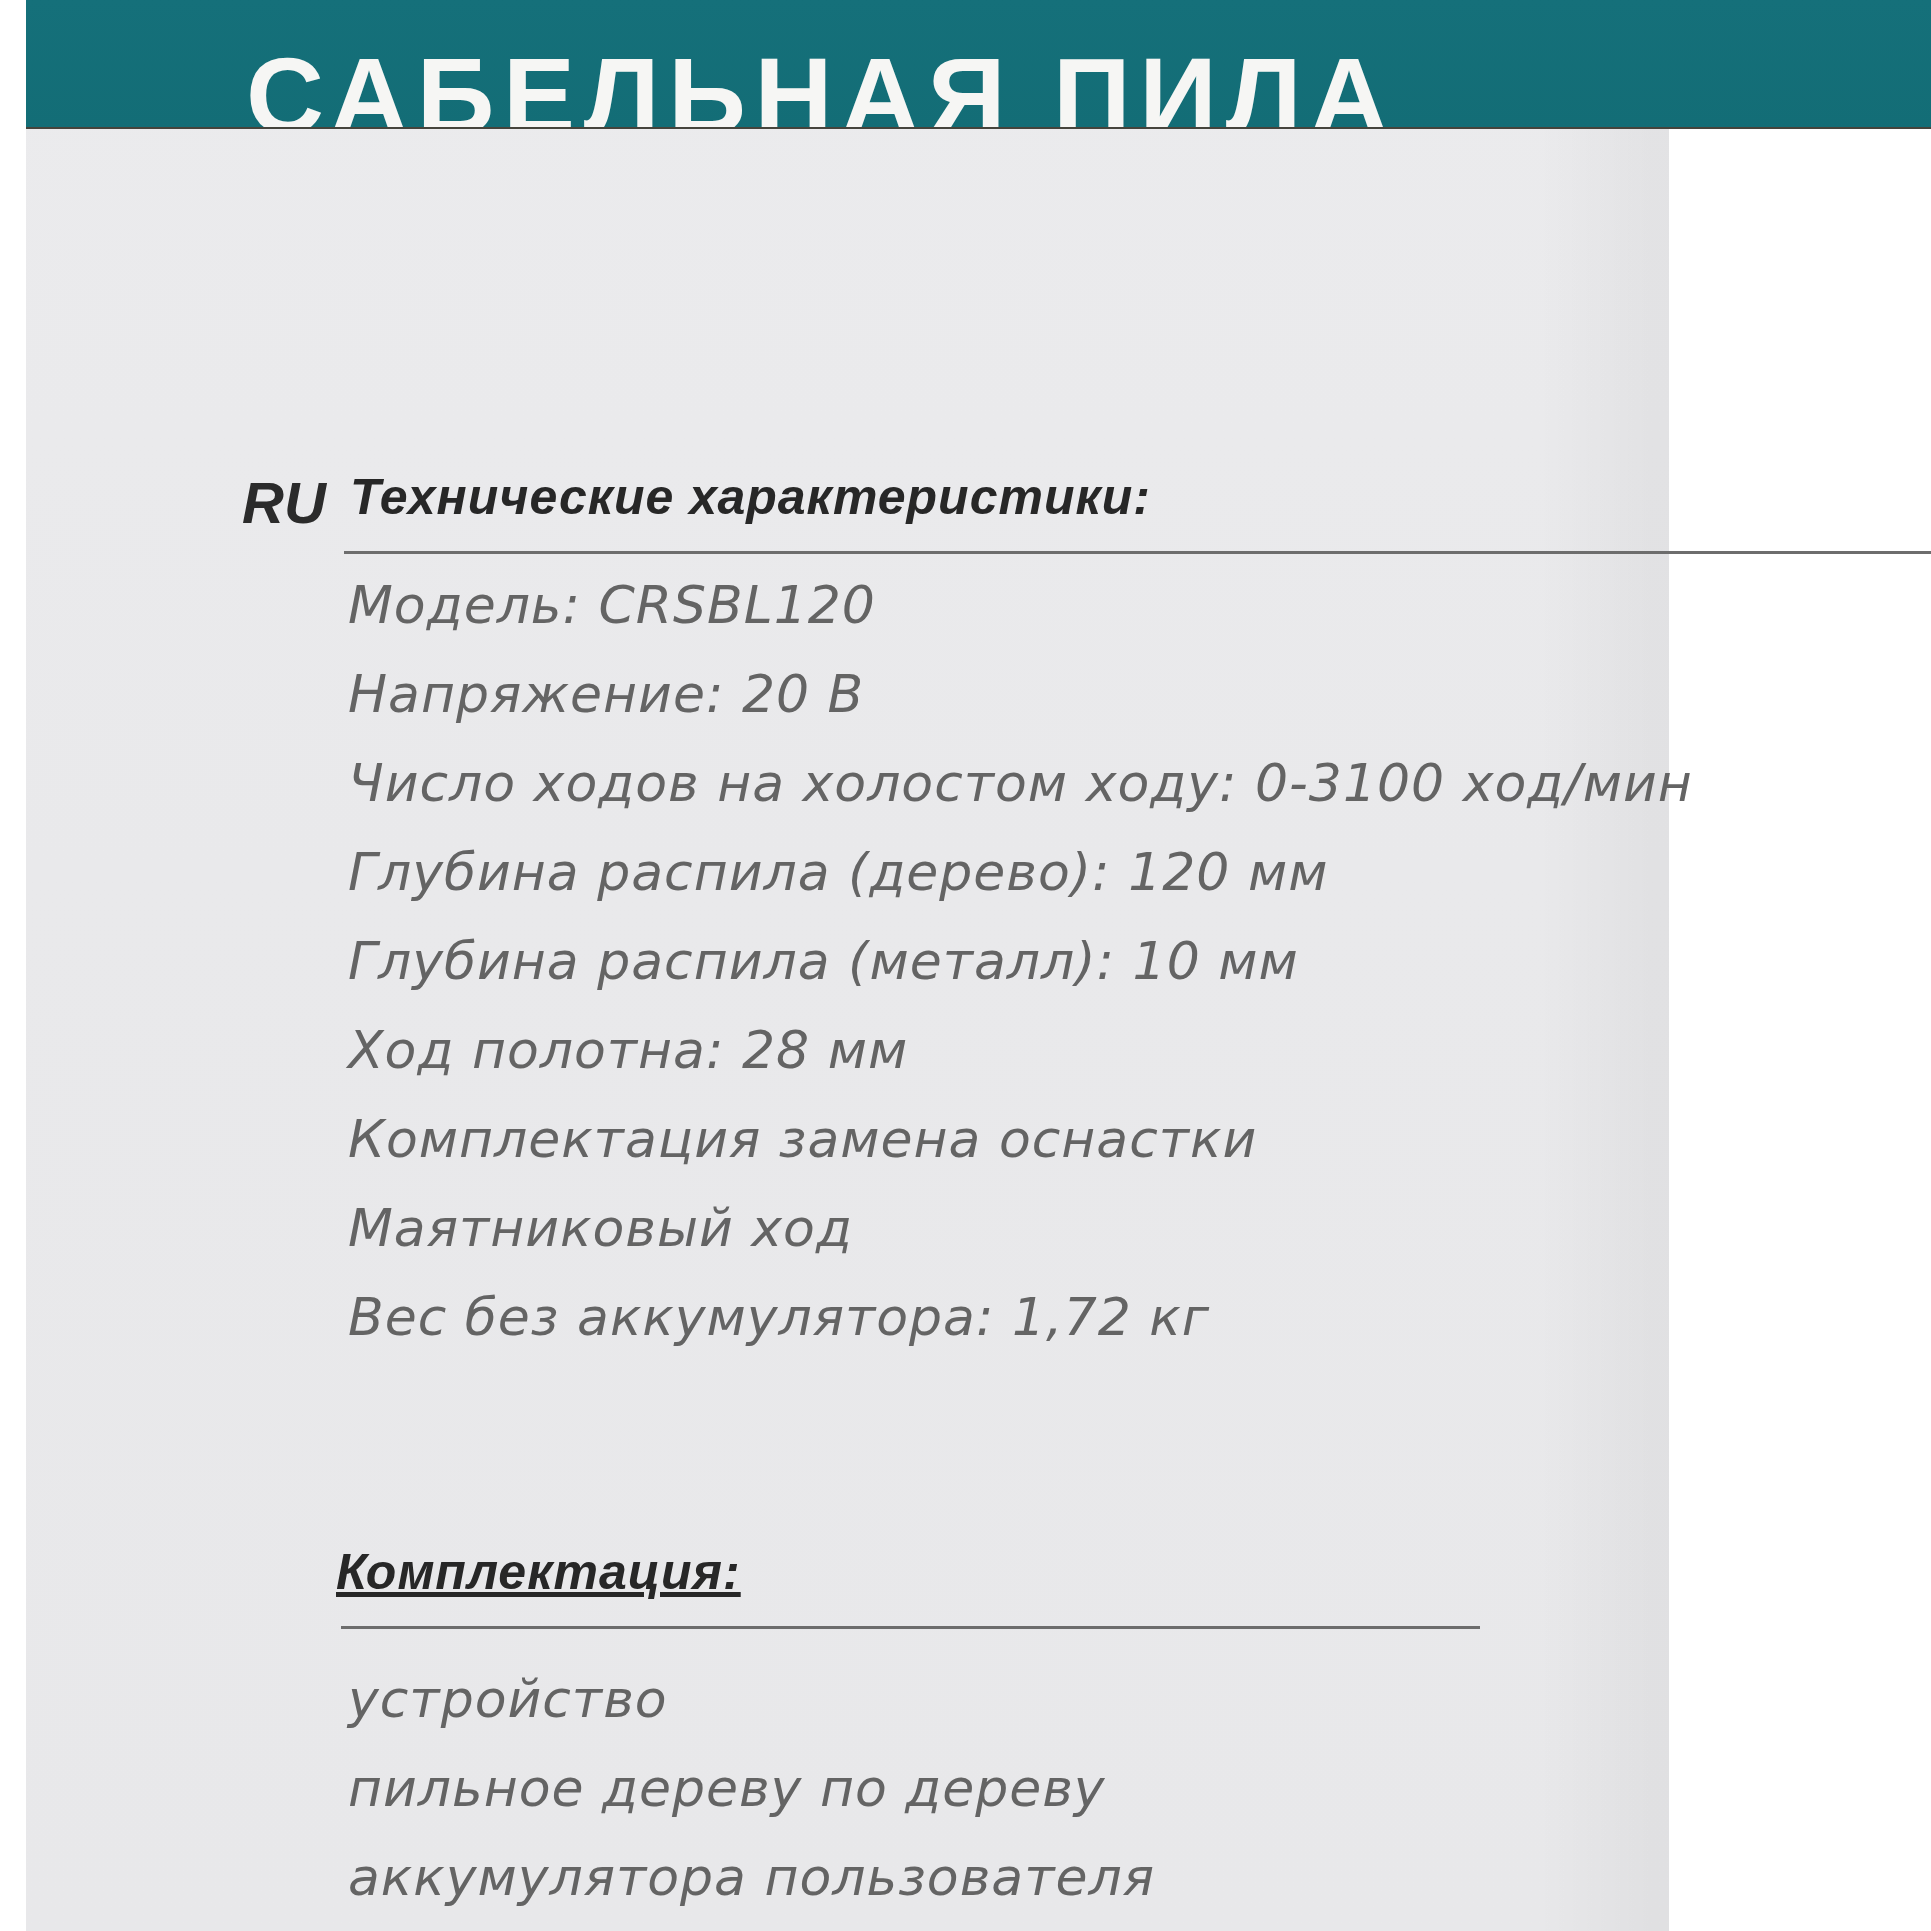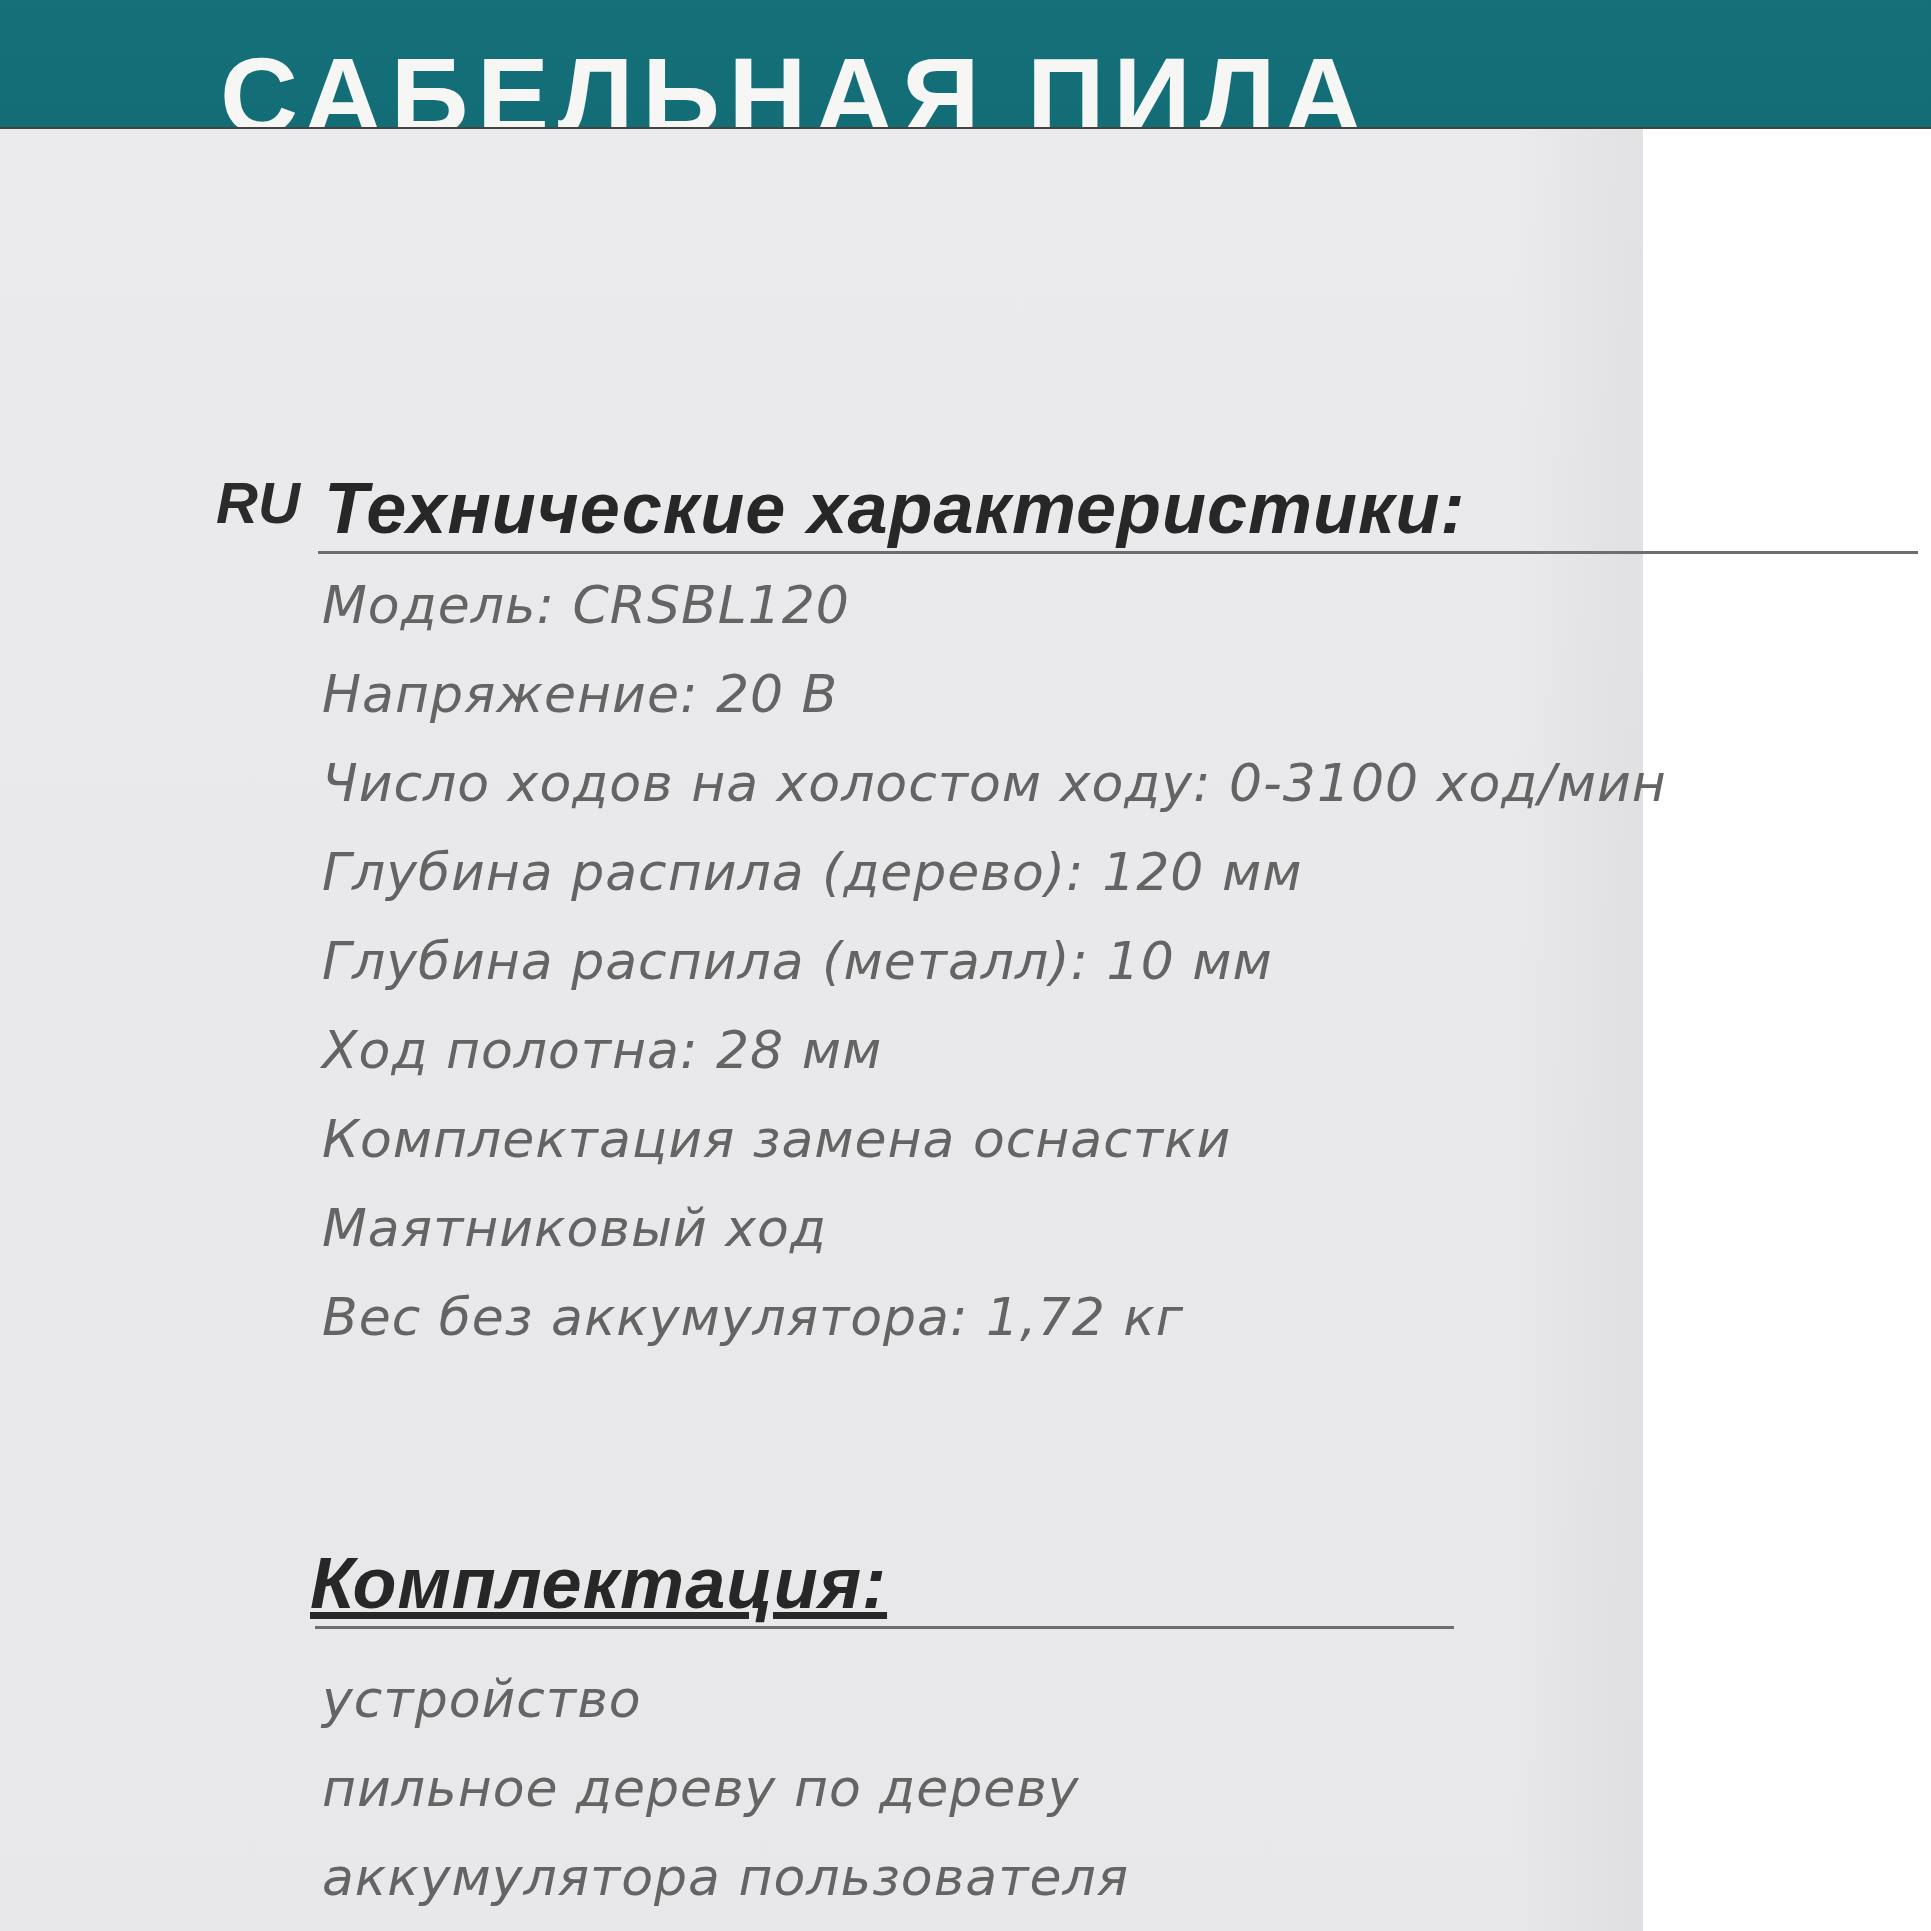--- a/index.html
+++ b/index.html
@@ -8,20 +8,21 @@
     font-family: "Liberation Sans", "DejaVu Sans", sans-serif;
     overflow: hidden;
   }
   .canvas {
     position: relative;
     width: 1643px;
     height: 1931px;
     background:
       linear-gradient(90deg, rgba(0,0,0,0) 92%, rgba(0,0,0,0.035) 99%),
       linear-gradient(180deg, #ebebed 0%, #e9e9eb 45%, #e8e8ea 100%);
+    margin-left: 26px;
   }
   
   .band {
     position: absolute;
     left: 0; top: 0;
     width: 1931px; height: 129px;
     background: linear-gradient(180deg, #15707a 0%, #136d76 100%);
     border-bottom: 2.9px solid #45443c;
     overflow: hidden;
   }
@@ -53,21 +54,21 @@
     left: 216px; top: 474px;
     font-size: 58px;
     line-height: 1;
     font-weight: 700;
     font-style: italic;
     color: #2b2b2b;
     text-align: right;
   }
   .section-heading {
     position: absolute;
-    font-size: 72px;
+    font-size: 50px;
     line-height: 1;
     font-weight: 700;
     font-style: italic;
     color: #272727;
     letter-spacing: 1px;
     white-space: nowrap;
   }
   .heading-specs { left: 324px; top: 472px; }
   .heading-package { left: 310px; top: 1547px; text-decoration: underline; }
   .divider {

